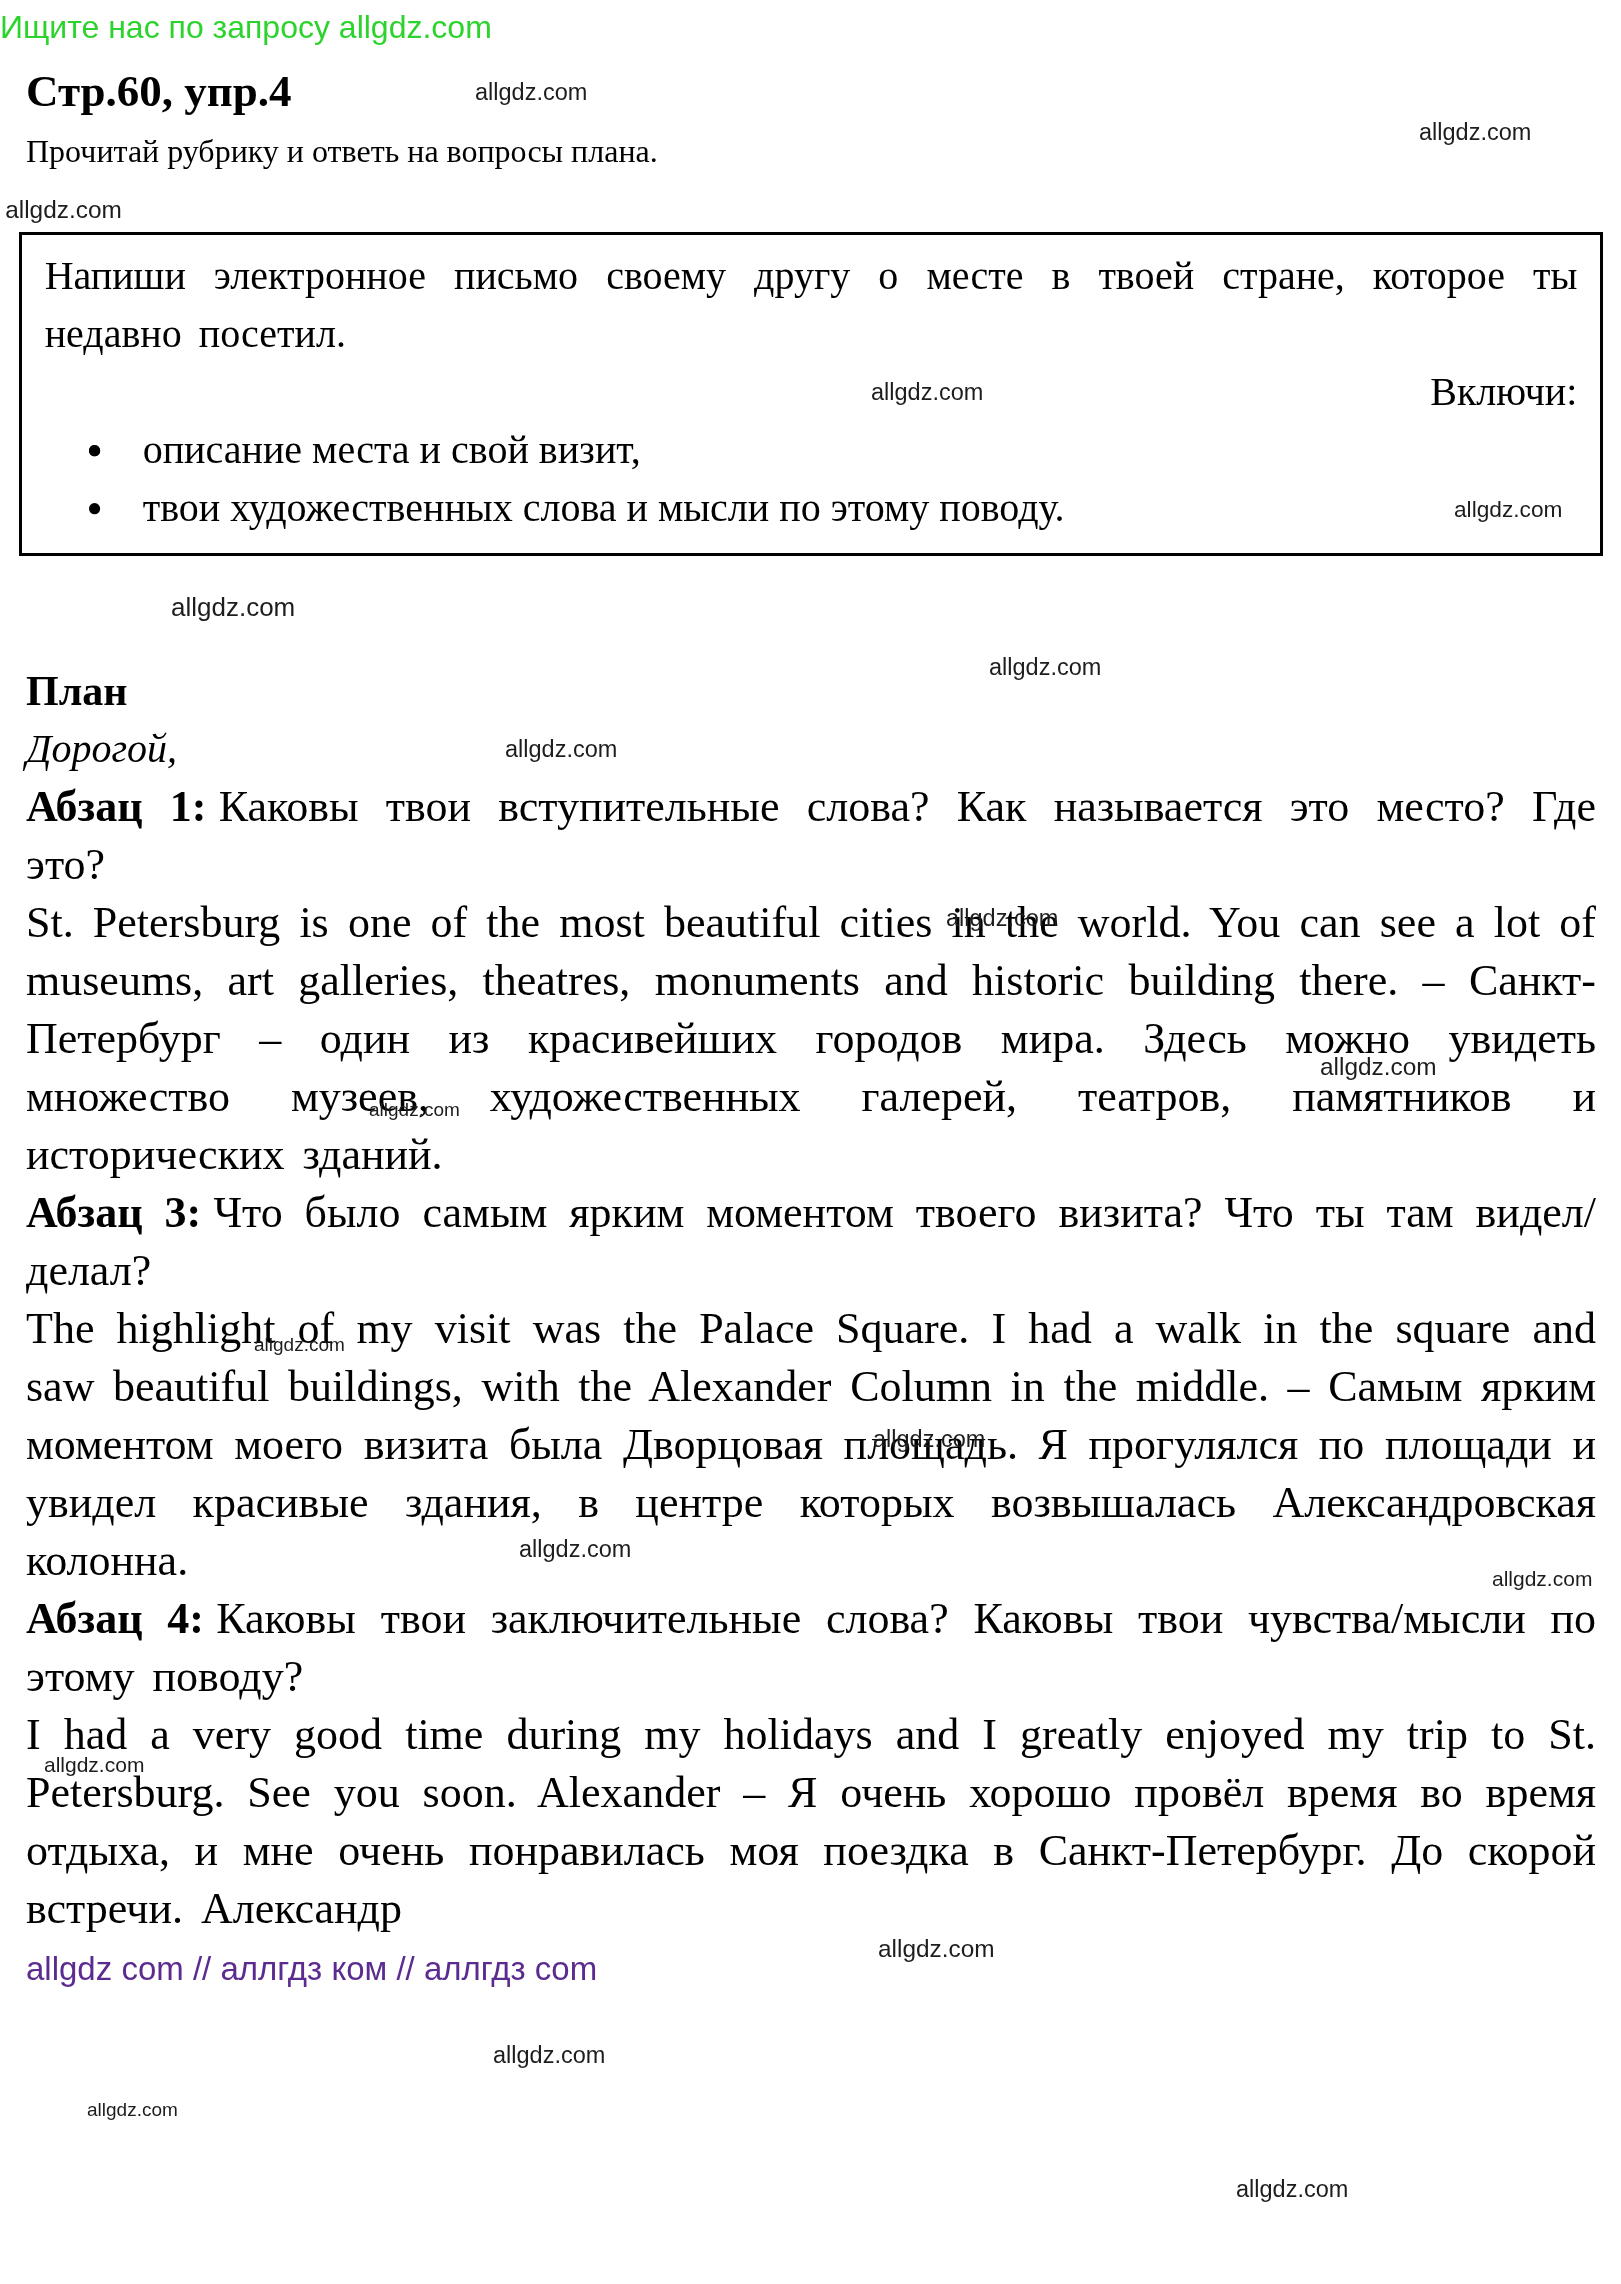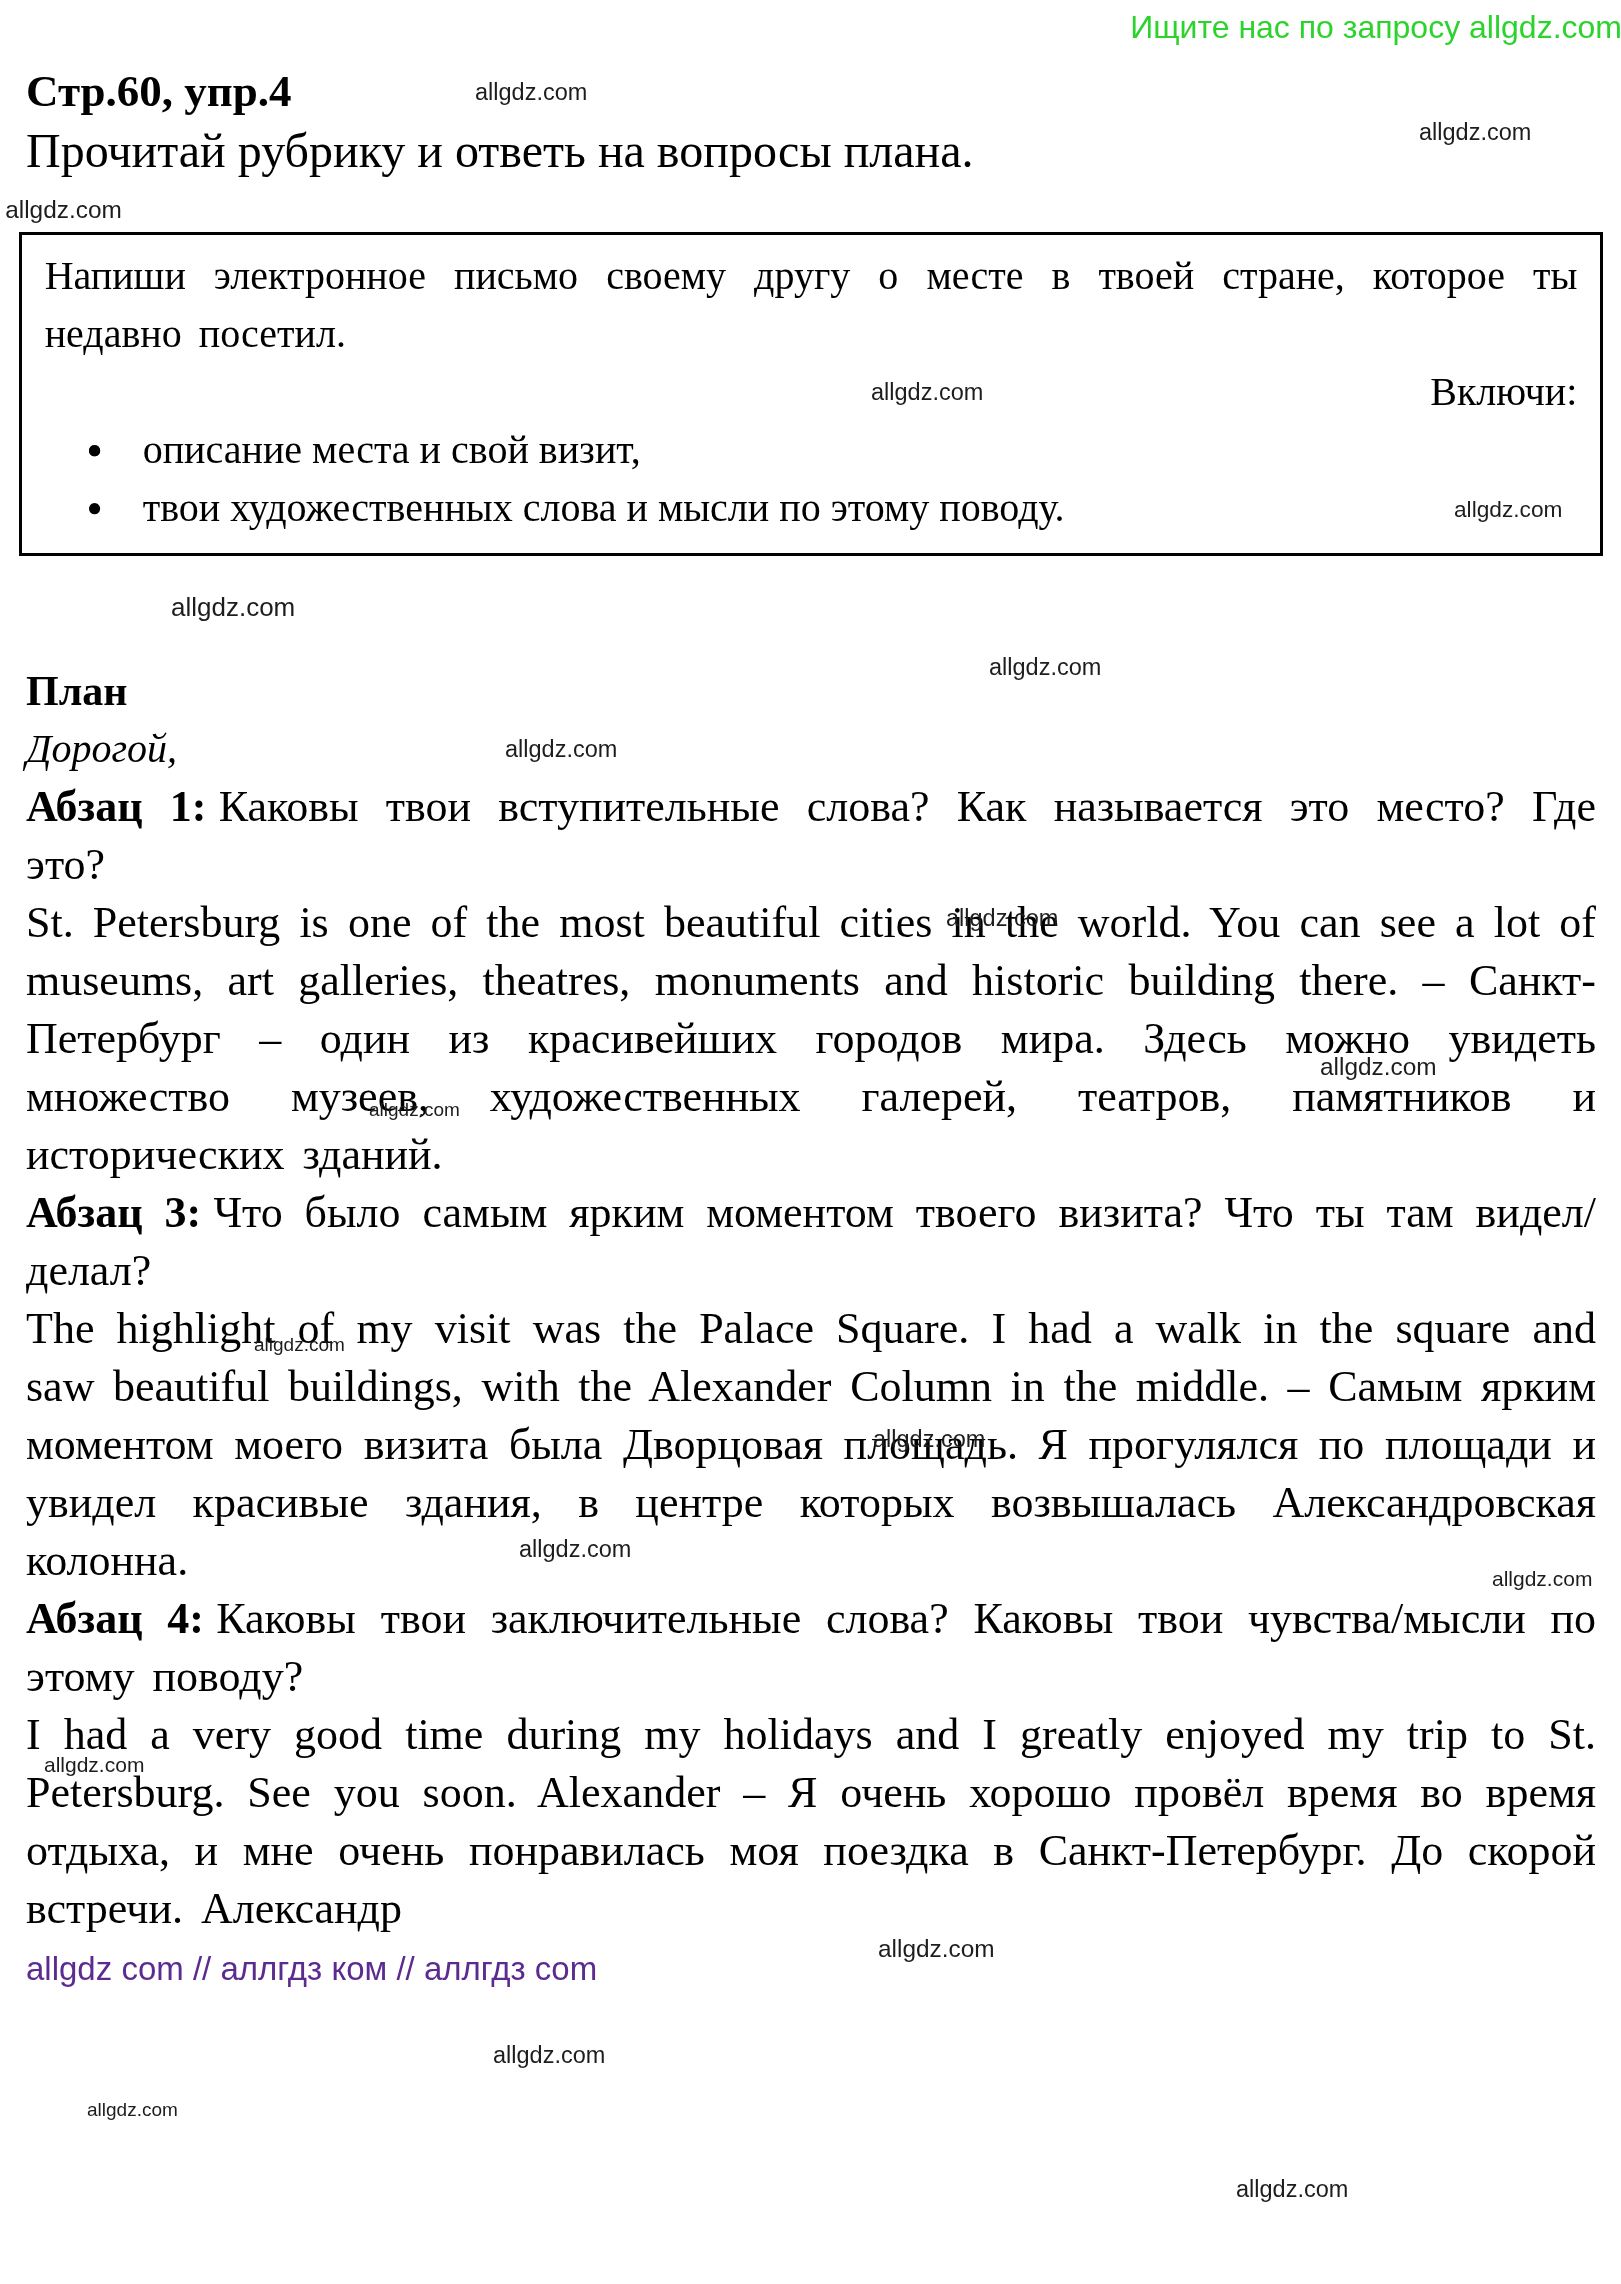--- a/index.html
+++ b/index.html
@@ -7,37 +7,37 @@
     width: 1622px;
     height: 2284px;
     position: relative;
     background: #ffffff;
     color: #000000;
     font-family: "Liberation Serif", serif;
     overflow: hidden;
   }
   .promo-top {
     margin: 7px 0 0;
-    text-align: right;
+    text-align: left;
     font-family: "Liberation Sans", sans-serif;
     font-size: 32px;
     line-height: 40px;
     color: #2cd32c;
   }
   .content { padding: 0 26px; }
   .page-title {
     margin: 15.7px 0 0;
     font-weight: bold;
     font-size: 45px;
     line-height: 56px;
     font-family: "Liberation Serif", serif;
   }
   .instruction {
     margin: 3.5px 0 0;
-    font-size: 48px;
+    font-size: 32px;
     line-height: 58px;
   }
   .task-box {
     margin: 52px -7px 0;
     border: 3.5px solid #000000;
     padding: 12.2px 22.7px 15.7px;
   }
   .task-box p {
     margin: 0;
     font-size: 40px;

